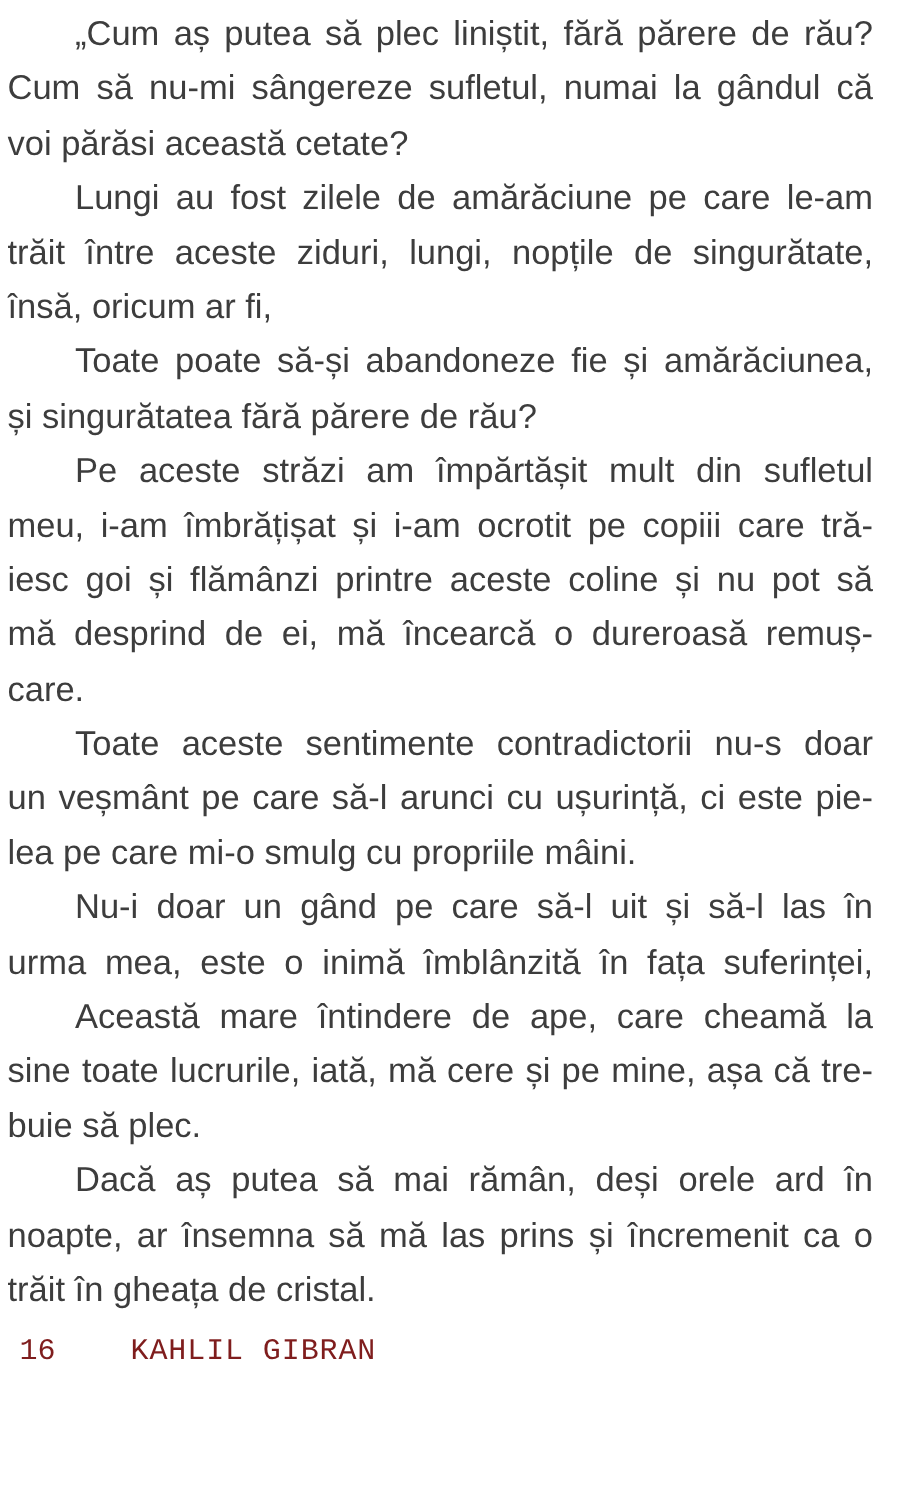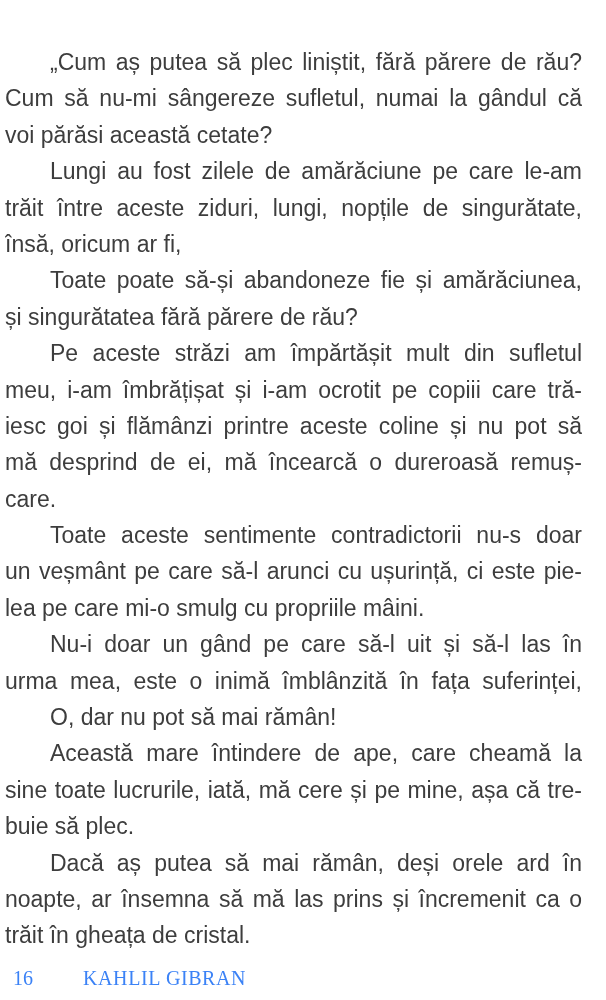--- a/index.html
+++ b/index.html
@@ -12,21 +12,20 @@
     height: 1000px;
     overflow: hidden;
     font-family: "Liberation Sans", sans-serif;
   }
   .page {
     box-sizing: border-box;
     width: 606px;
     height: 772px;
     padding: 4px 24px 0 5px;
     background: #ffffff;
-    margin-top: 40px;
   }
   .text-block {
     width: 100%;
   }
   .paragraph {
     margin: 0;
     padding: 0;
   }
   .line {
     font-size: 23px;
@@ -44,22 +43,22 @@
     text-indent: 45px;
   }
   .line.last {
     text-align-last: left;
   }
   .footer {
     display: flex;
     align-items: flex-end;
     margin-top: 13px;
     padding-left: 8px;
-    font-family: Liberation Serif, serif;
-    color: #3b82f6;
+    font-family: Liberation Mono, monospace;
+    color: #7f1d1d;
   }
   .page-number {
     font-size: 20px;
   }
   .author {
     font-size: 20px;
     margin-left: 50px;
     letter-spacing: 0.6px;
   }
 </style>
@@ -92,23 +91,20 @@
       <div class="paragraph">
         <div class="line first">Toate aceste sentimente contradictorii nu-s doar</div>
         <div class="line">un veșmânt pe care să-l arunci cu ușurință, ci este pie-</div>
         <div class="line last">lea pe care mi-o smulg cu propriile mâini.</div>
       </div>
       <div class="paragraph">
         <div class="line first">Nu-i doar un gând pe care să-l uit și să-l las în</div>
         <div class="line">urma mea, este o inimă îmblânzită în fața suferinței,</div>
       </div>
       <div class="paragraph">
-        <div class="line first last">O, dar nu pot să mai rămân!</div>
-      </div>
-      <div class="paragraph">
         <div class="line first">Această mare întindere de ape, care cheamă la</div>
         <div class="line">sine toate lucrurile, iată, mă cere și pe mine, așa că tre-</div>
         <div class="line last">buie să plec.</div>
       </div>
       <div class="paragraph">
         <div class="line first">Dacă aș putea să mai rămân, deși orele ard în</div>
         <div class="line">noapte, ar însemna să mă las prins și încremenit ca o</div>
         <div class="line last">trăit în gheața de cristal.</div>
       </div>
     </div>

